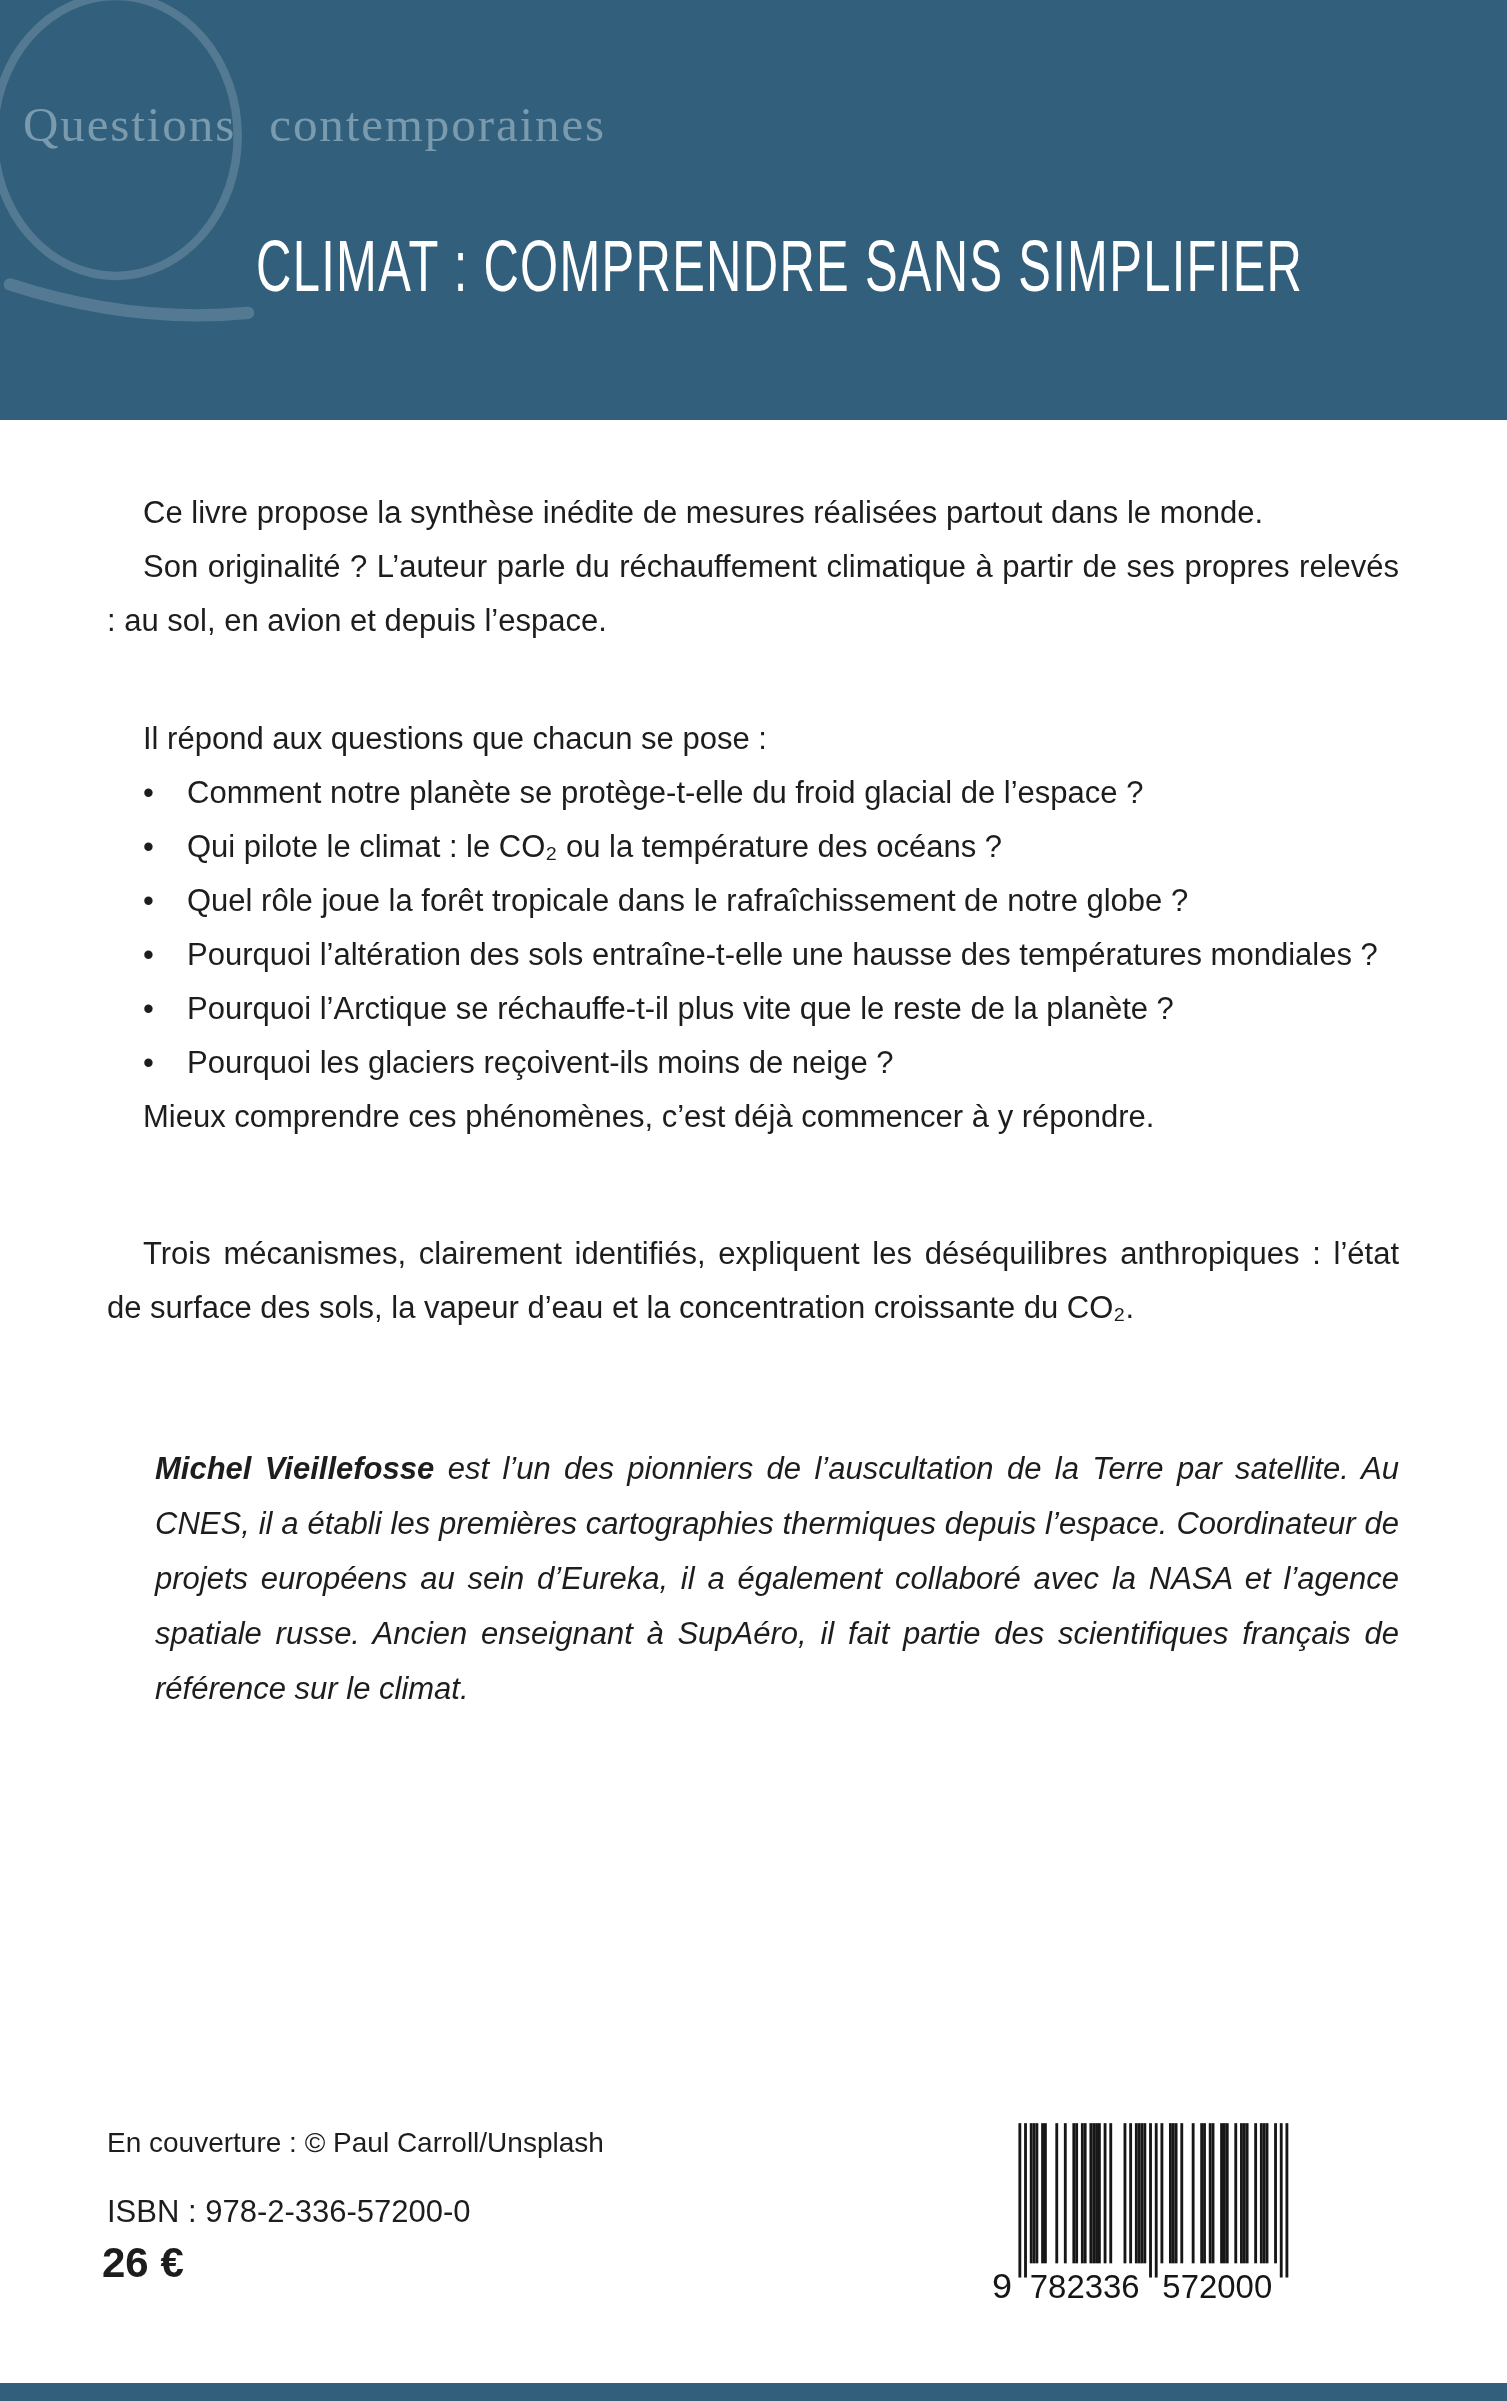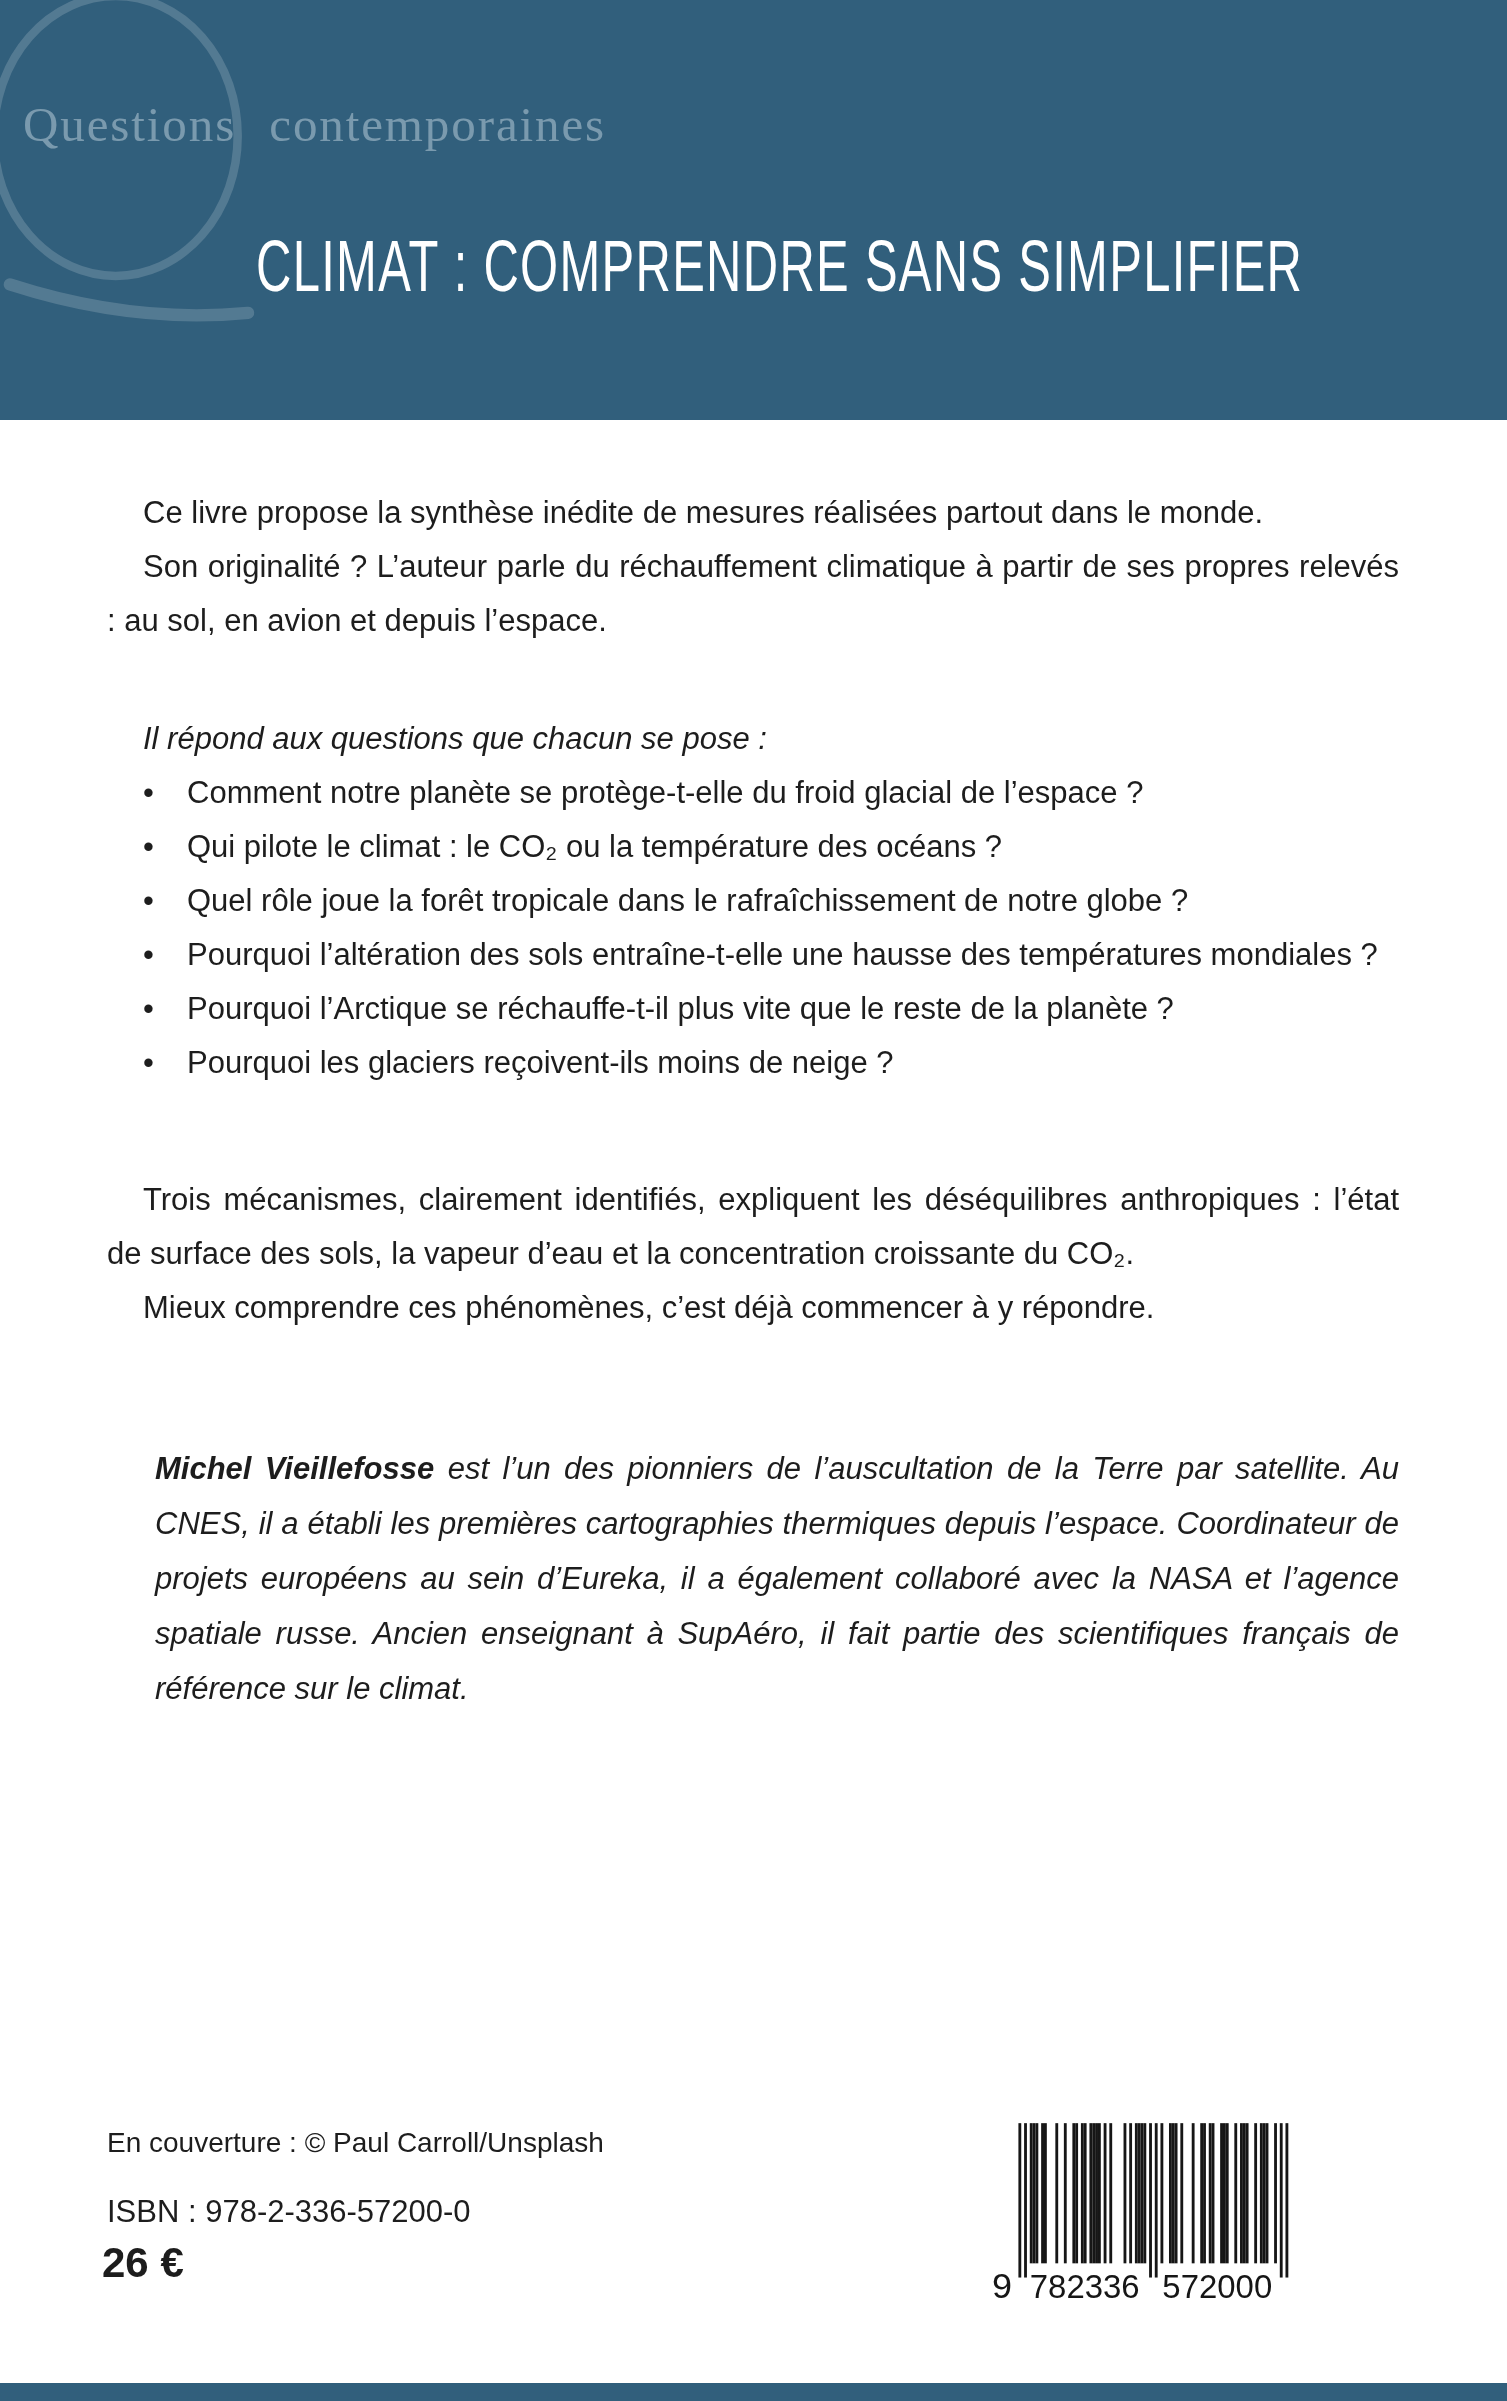--- a/index.html
+++ b/index.html
@@ -56,21 +56,21 @@
     position:absolute;
     left:107px; top:486px;
     width:1292px;
     font-size:31px;
     line-height:54px;
     text-align:justify;
     font-weight:300;
   }
   .content p{margin:0;}
   .content p.indent{text-indent:36px;}
-  .mt-intro{margin-top:64px !important;font-style:italic;}
+  .mt-intro{margin-top:64px !important;}
   .mt-para{margin-top:83px !important;}
 
   .questions-list{
     list-style:none;
     margin:0; padding:0;
   }
   .questions-list li{
     position:relative;
     padding-left:80px;
     text-align:justify;
@@ -167,22 +167,22 @@
       <li>
         <span class="q-bullet">•</span>
         <span>Pourquoi l’Arctique se réchauffe-t-il plus vite que le reste de la planète ?</span>
       </li>
       <li>
         <span class="q-bullet">•</span>
         <span>Pourquoi les glaciers reçoivent-ils moins de neige ?</span>
       </li>
     </ul>
 
+    <p class="indent">Mieux comprendre ces phénomènes, c’est déjà commencer à y répondre.</p>
     <p class="indent mt-para">Trois mécanismes, clairement identifiés, expliquent les déséquilibres anthropiques : l’état de surface des sols, la vapeur d’eau et la concentration croissante du CO₂.</p>
-    <p class="indent">Mieux comprendre ces phénomènes, c’est déjà commencer à y répondre.</p>
 
     <section class="bio">
       <p>
         <strong>Michel Vieillefosse</strong>
         <span>est l’un des pionniers de l’auscultation de la Terre par satellite. Au CNES, il a établi les premières cartographies thermiques depuis l’espace. Coordinateur de projets européens au sein d’Eureka, il a également collaboré avec la NASA et l’agence spatiale russe. Ancien enseignant à SupAéro, il fait partie des scientifiques français de référence sur le climat.</span>
       </p>
     </section>
   </main>
 
   <div class="cover-credit">En couverture : © Paul Carroll/Unsplash</div>

